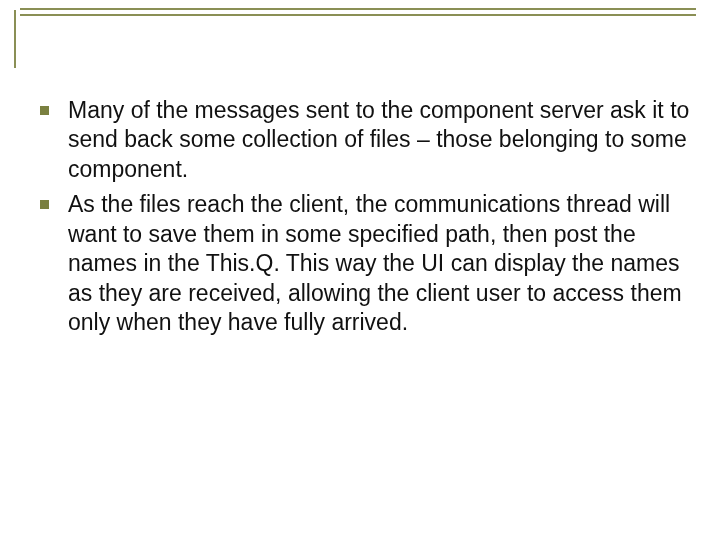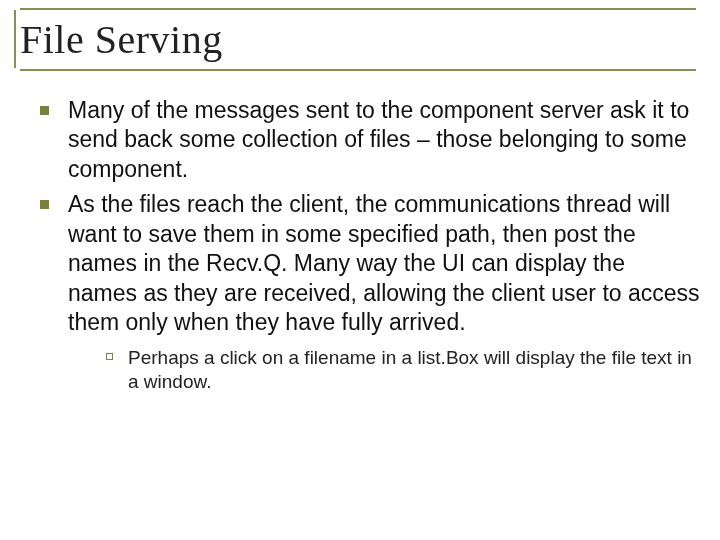--- a/index.html
+++ b/index.html
@@ -107,33 +107,29 @@
   }
 </style>
 </head>
 <body>
 
 <div class="slide">
 
   <div class="title-rule-left"></div>
   <div class="title-wrap">
     <div class="title-rule-top"></div>
-    <div class="title">File Serving</div>
     <div class="title-rule-bottom"></div>
   </div>
 
   <div class="body">
     <ul class="level1">
       <li>
         <span>Many of the messages sent to the component server ask it to send back some collection of files – those belonging to some component.</span>
       </li>
       <li>
-        <span>As the files reach the client, the communications thread will want to save them in some specified path, then post the names in the Recv.Q.  Many way the UI can display the names as they are received, allowing the client user to access them only when they have fully arrived.</span>
+        <span>As the files reach the client, the communications thread will want to save them in some specified path, then post the names in the This.Q.  This way the UI can display the names as they are received, allowing the client user to access them only when they have fully arrived.</span>
         <ul class="level2">
-          <li>
-            <span>Perhaps a click on a filename in a list.Box will display the file text in a window.</span>
-          </li>
         </ul>
       </li>
     </ul>
   </div>
 
 </div>
 
 </body></html>

